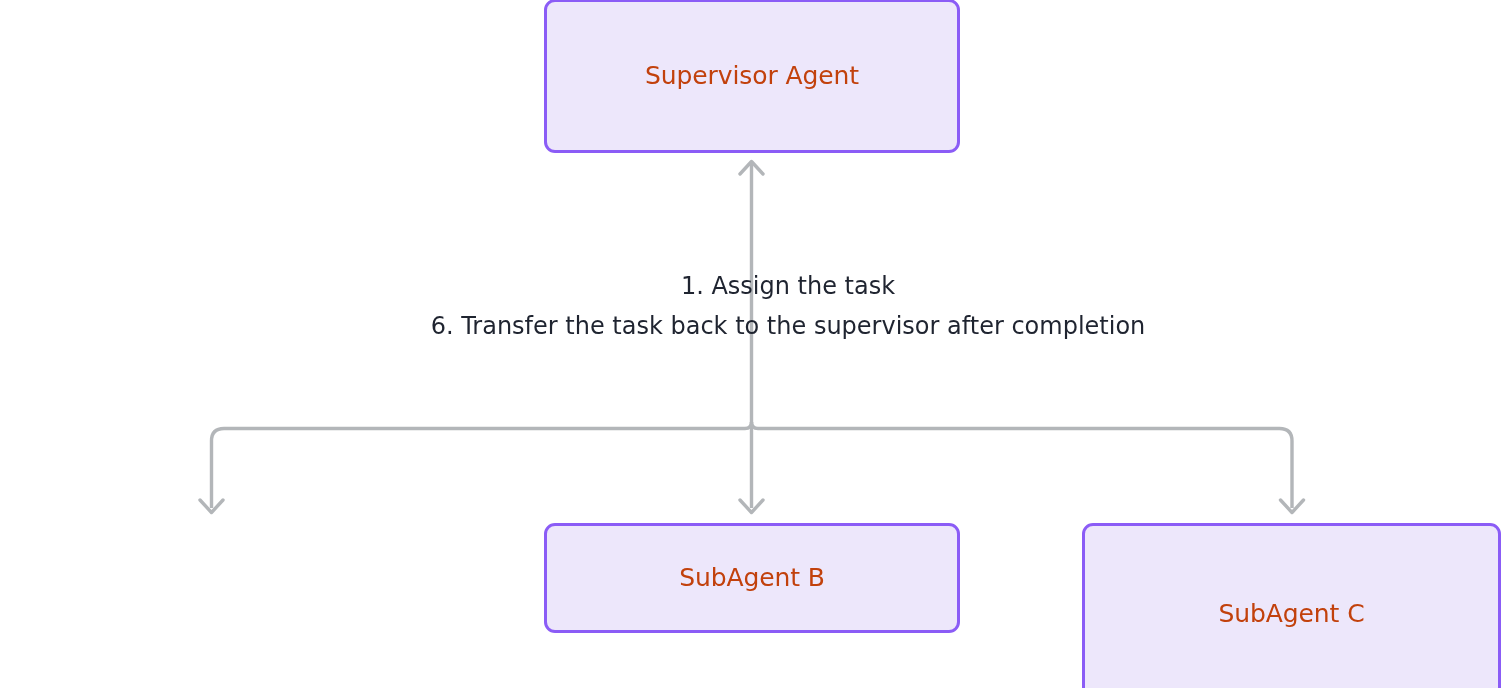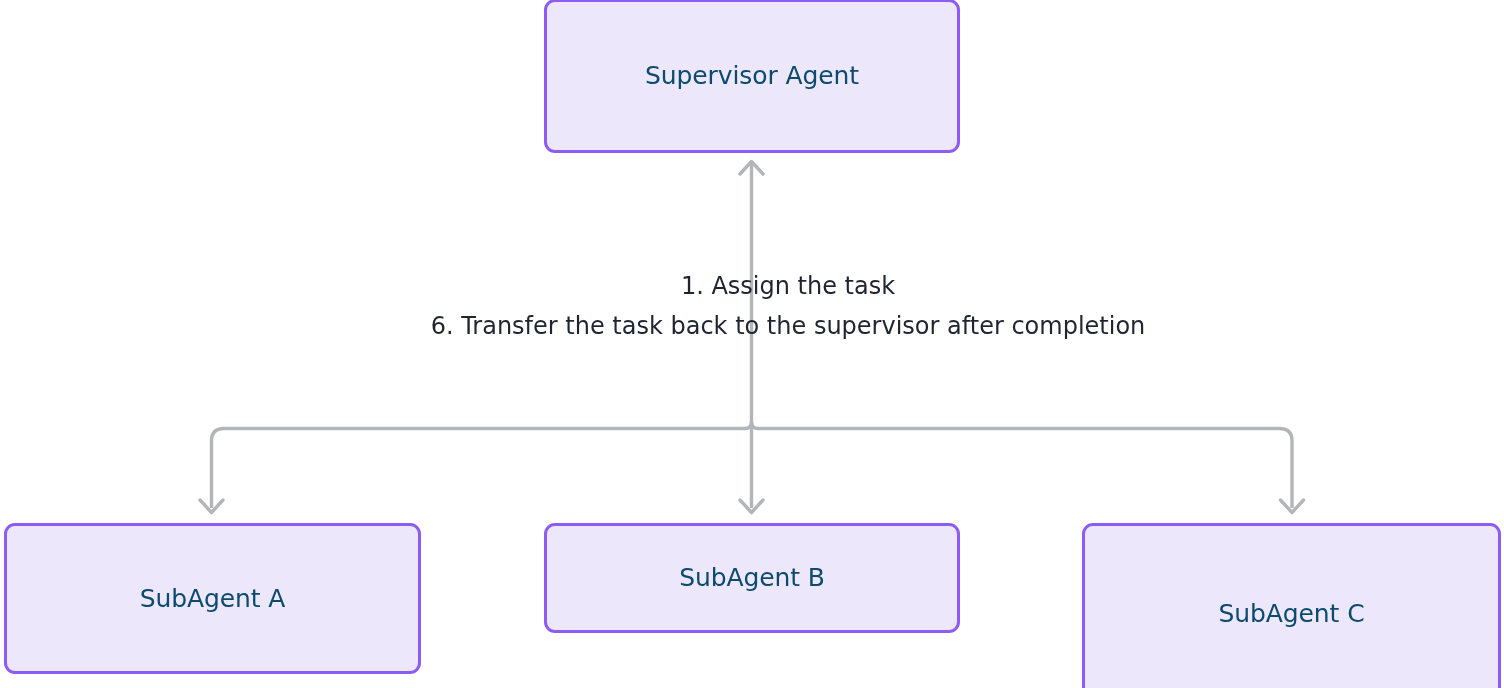--- a/index.html
+++ b/index.html
@@ -34,21 +34,21 @@
     justify-content: center;
     background: #ede7fb;
     border: 3px solid #8b5cf6;
     border-radius: 11px;
     z-index: 2;
   }
   .node-label {
     font-family: "DejaVu Sans", sans-serif;
     font-size: 25px;
     line-height: 1.2;
-    color: #0c4a6e;
+    color: #c2410c;
     letter-spacing: -0.1px;
     white-space: nowrap;
   }
   
   #node-supervisor {
     left: 544px;
     top: -1px;
     width: 416px;
     height: 154px;
   }
@@ -111,23 +111,20 @@
 
   <div class="node" id="node-supervisor">
     <span class="node-label">Supervisor Agent</span>
   </div>
 
   <div id="edge-label">
     <div class="edge-label-line">1. Assign the task</div>
     <div class="edge-label-line">6. Transfer the task back to the supervisor after completion</div>
   </div>
 
-  <div class="node" id="node-sub-a">
-    <span class="node-label">SubAgent A</span>
-  </div>
 
   <div class="node" id="node-sub-b">
     <span class="node-label">SubAgent B</span>
   </div>
 
   <div class="node" id="node-sub-c">
     <span class="node-label">SubAgent C</span>
   </div>
 
 </div>

